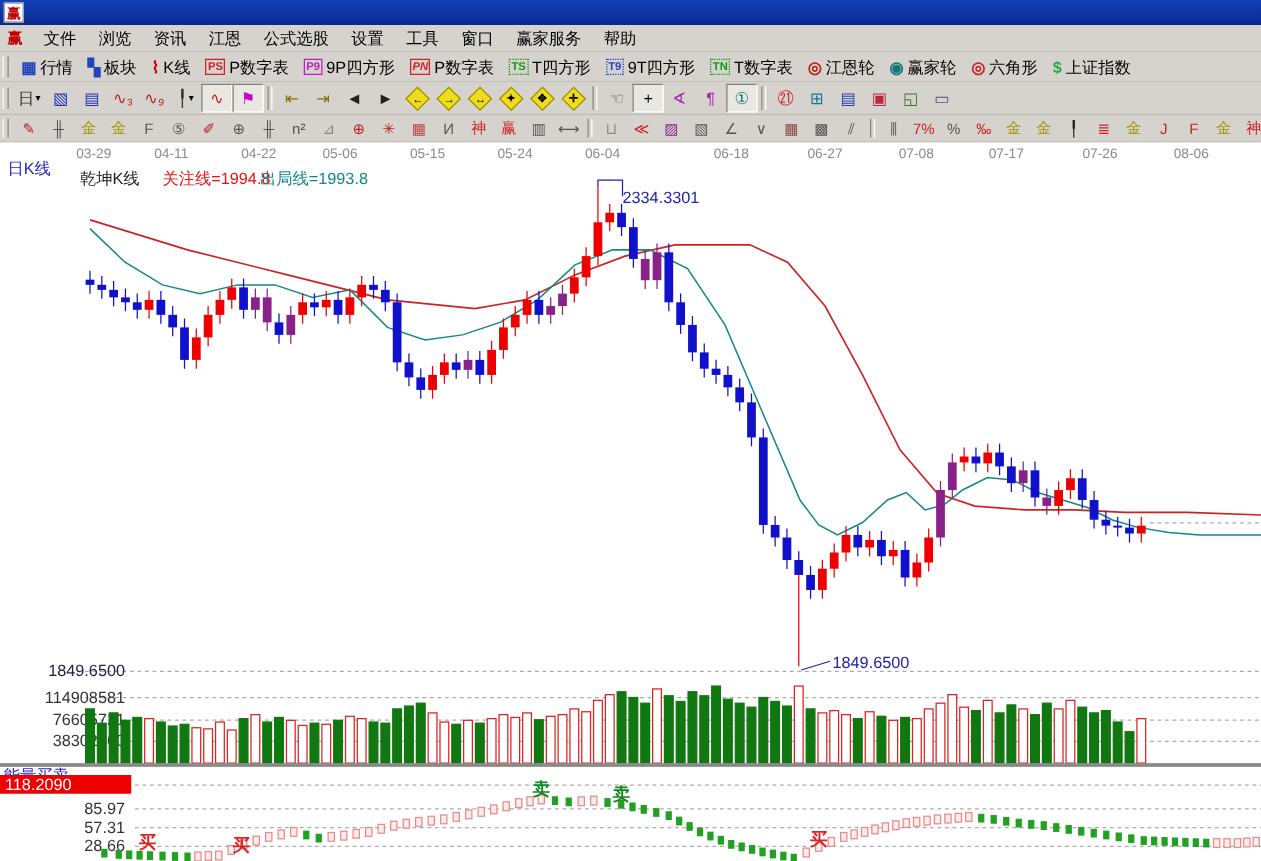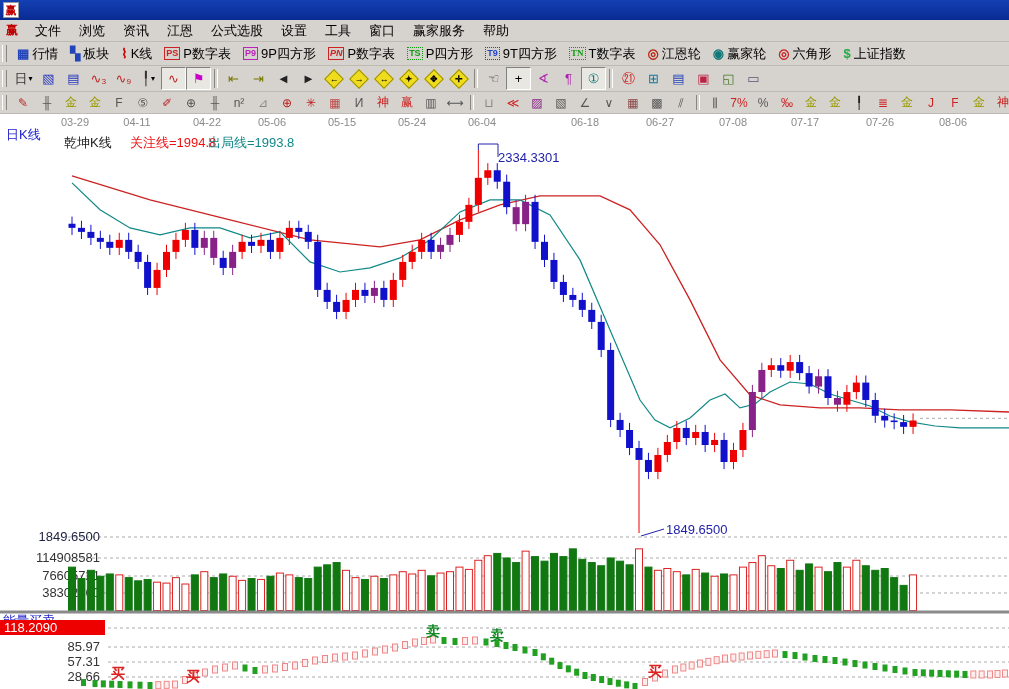--- a/index.html
+++ b/index.html
@@ -73,28 +73,28 @@
       <span class="tbtn">
         <span class="badge" style="color: rgb(187, 34, 187);">P9</span>
         <span>9P四方形</span>
       </span>
       <span class="tbtn">
         <span class="badge" style="color: rgb(204, 34, 34); font-style: italic;">PN</span>
         <span>P数字表</span>
       </span>
       <span class="tbtn">
         <span class="badge dot" style="color: rgb(17, 153, 17);">TS</span>
-        <span>P四方形</span>
+        <span>T四方形</span>
       </span>
       <span class="tbtn">
         <span class="badge dot" style="color: rgb(34, 68, 204);">T9</span>
         <span>9T四方形</span>
       </span>
       <span class="tbtn">
-        <span class="badge dot" style="color: rgb(17, 153, 17); font-family: Liberation Serif, serif;">TN</span>
+        <span class="badge dot" style="color: rgb(17, 153, 17);">TN</span>
         <span>T数字表</span>
       </span>
       <span class="tbtn">
         <span style="font-weight: bold; color: rgb(187, 34, 17);">◎</span>
         <span>江恩轮</span>
       </span>
       <span class="tbtn">
         <span style="font-weight: bold; color: rgb(17, 119, 119);">◉</span>
         <span>赢家轮</span>
       </span>

